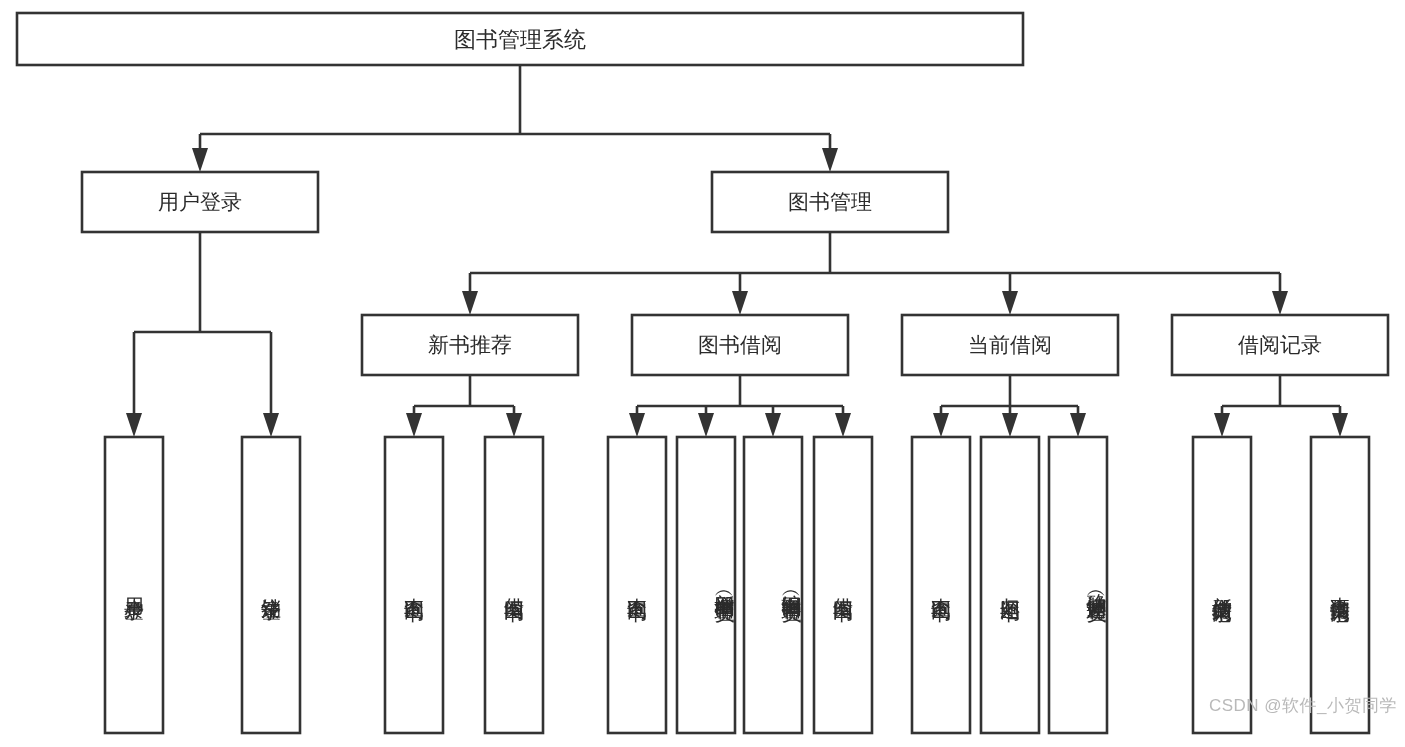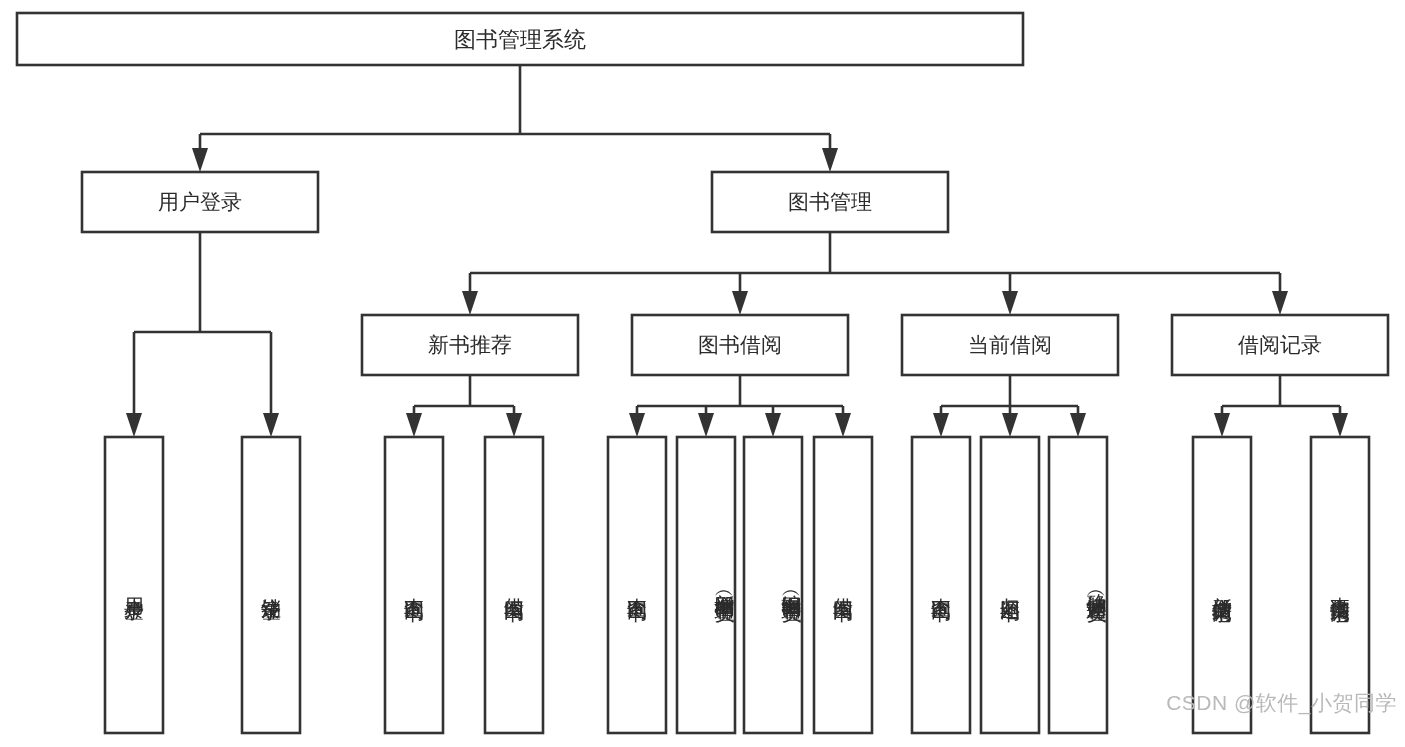--- a/index.html
+++ b/index.html
@@ -73,21 +73,21 @@
     pointer-events: none;
     display: flex;
     align-items: center;
     justify-content: center;
   }
   .watermark {
     position: absolute;
     right: 8px;
     bottom: 6px;
     font-family: "Liberation Sans", "DejaVu Sans", sans-serif;
-    font-size: 21px;
+    font-size: 17px;
     color: #b9b9b9;
     letter-spacing: 0.5px;
     white-space: nowrap;
     user-select: none;
   }
 </style>
 </head>
 <body>
 
 <div id="diagram-root">

